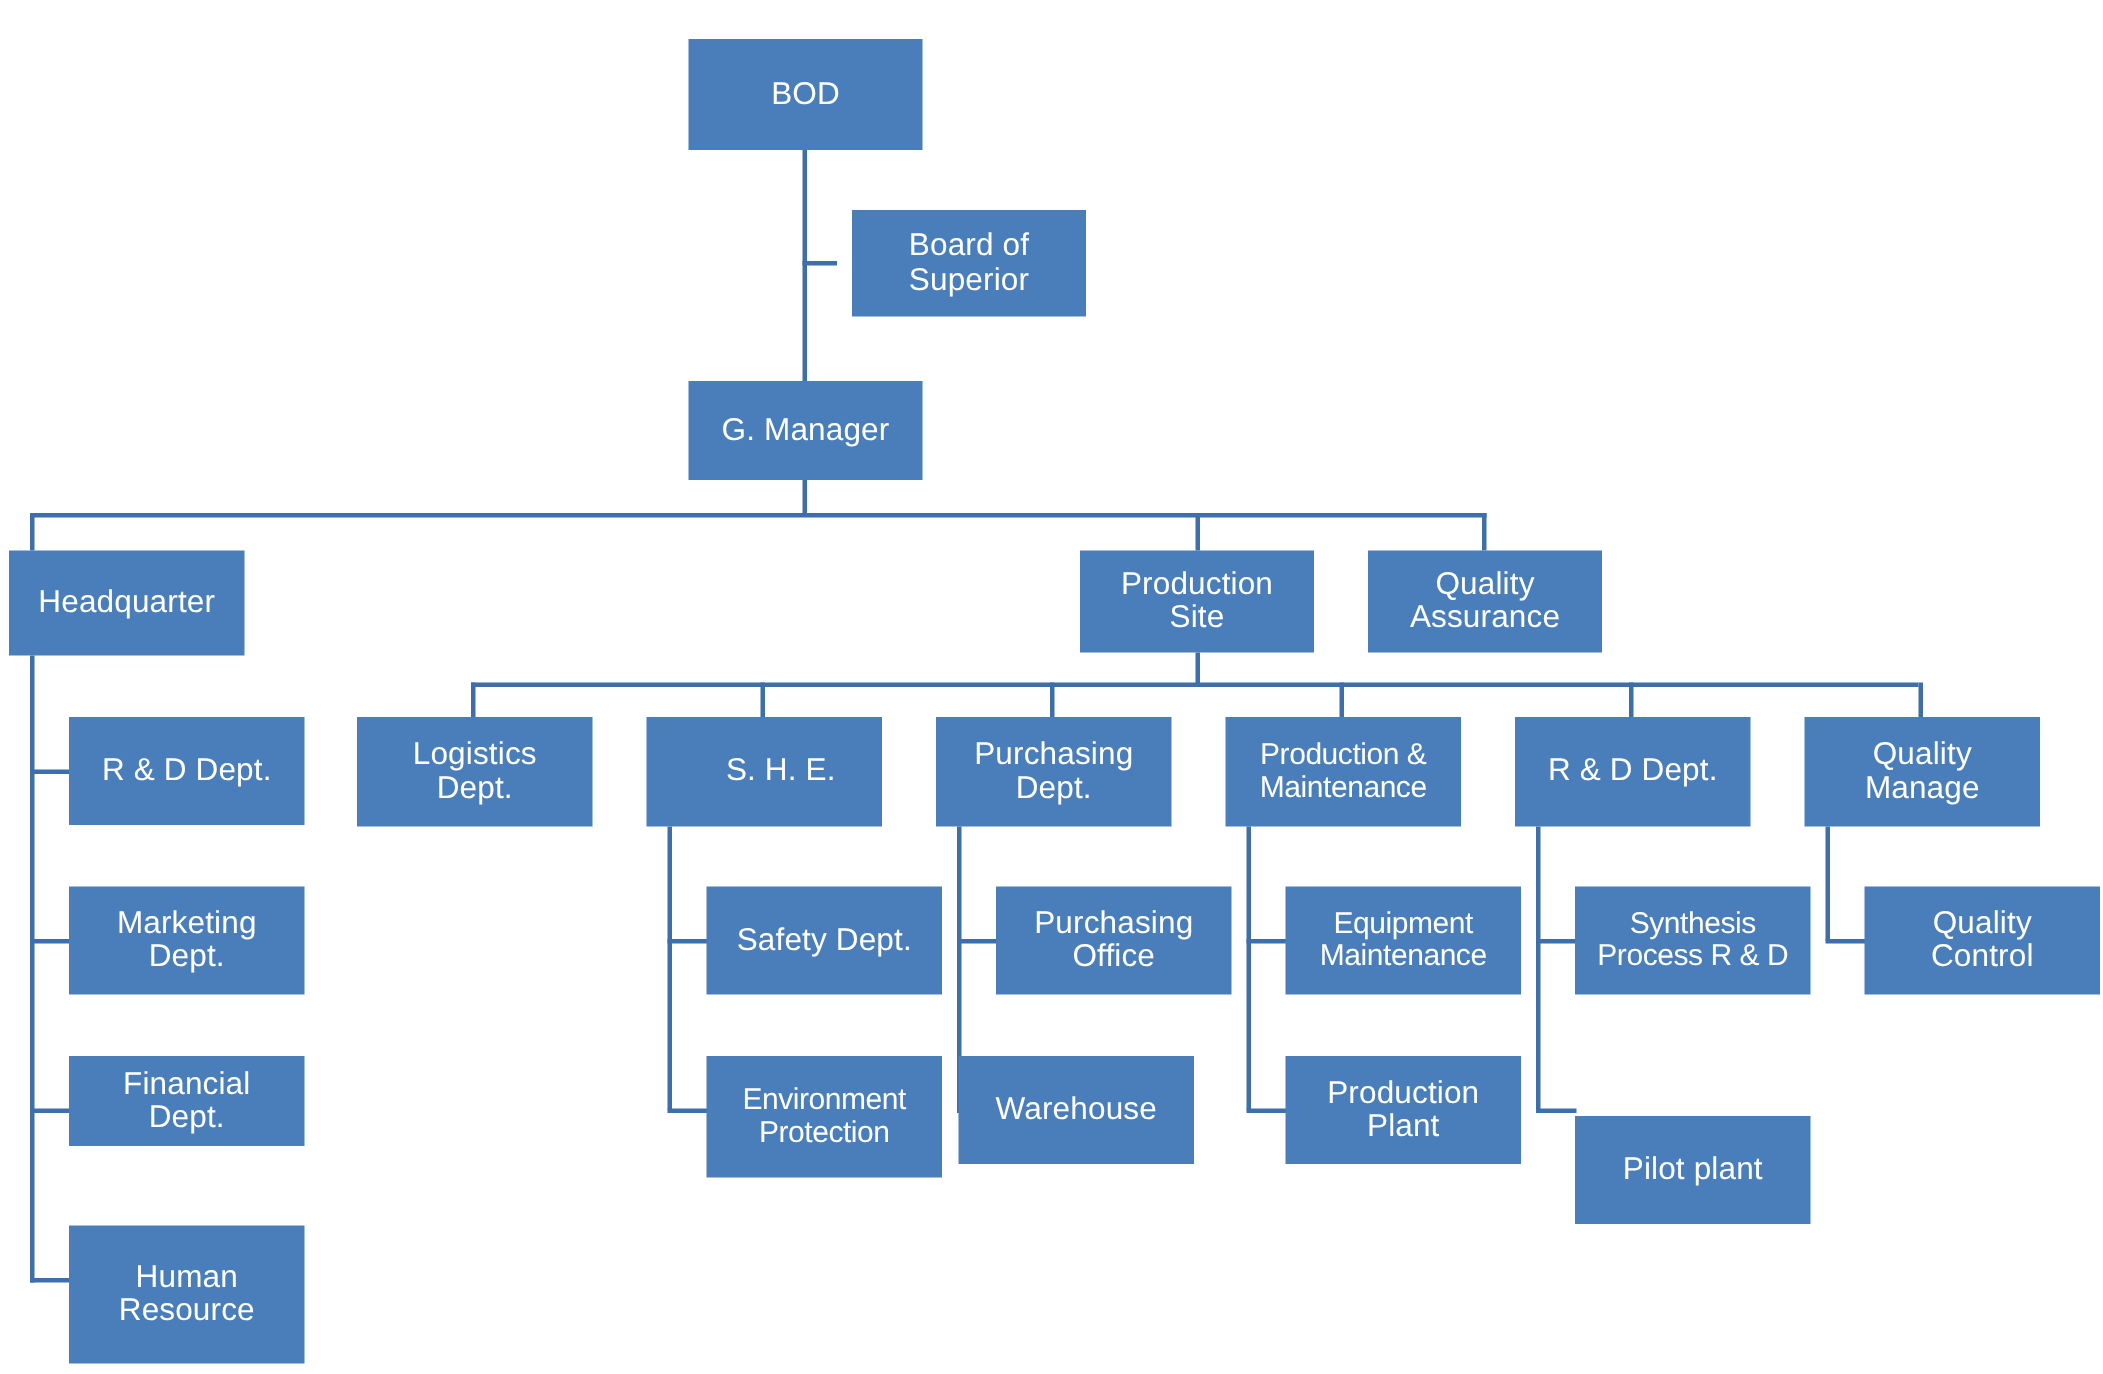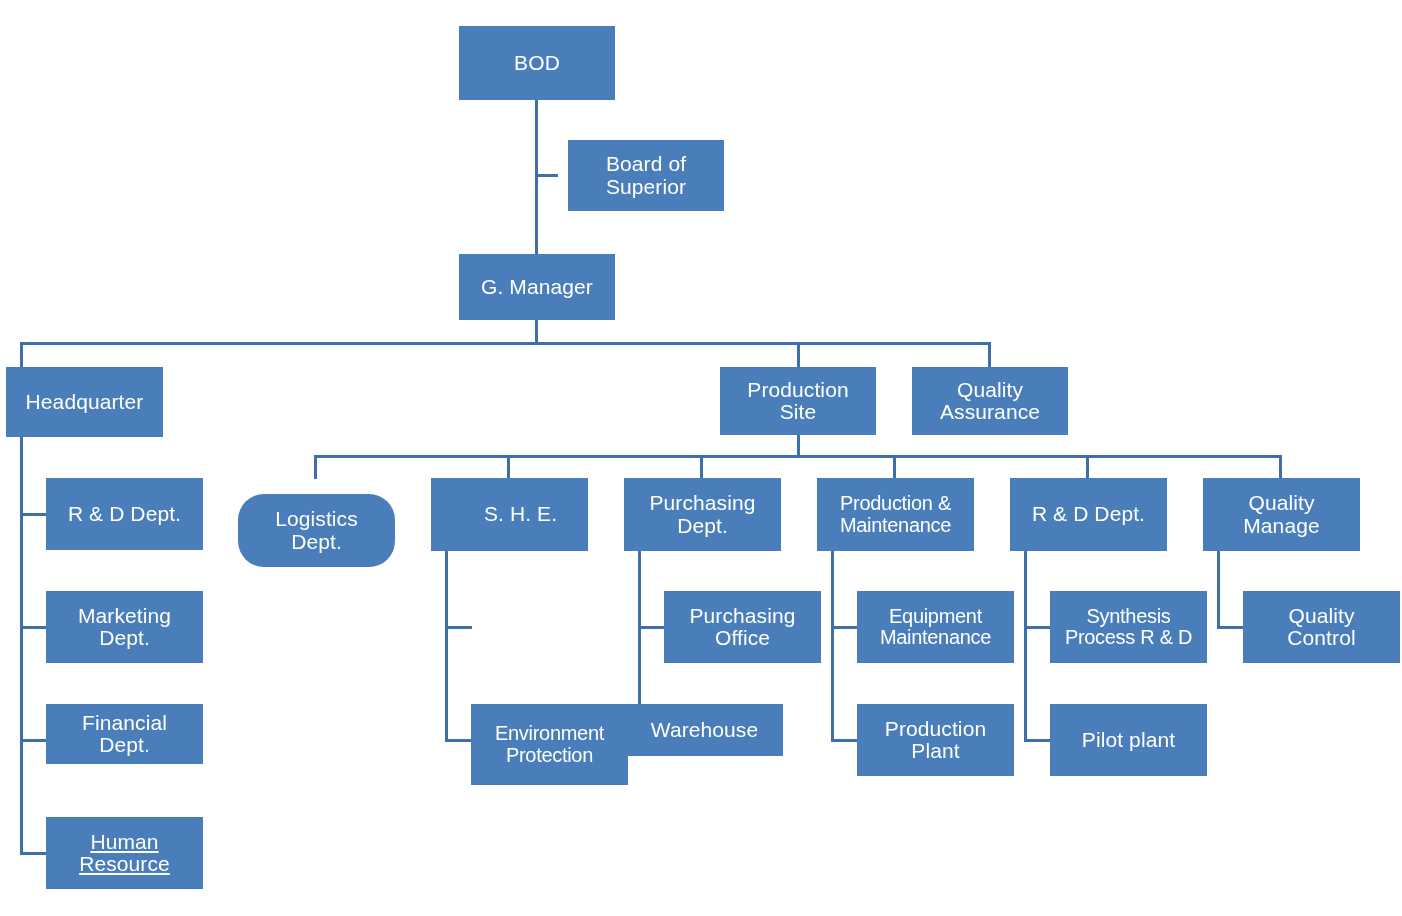--- a/index.html
+++ b/index.html
@@ -112,55 +112,56 @@
 Assurance</div>
 
   <div class="node" style="left:46px; top:478px; width:157px; height:72px;">R &amp; D Dept.</div>
 
   <div class="node" style="left:46px; top:591px; width:157px; height:72px;">Marketing
 Dept.</div>
 
   <div class="node" style="left:46px; top:704px; width:157px; height:60px;">Financial
 Dept.</div>
 
-  <div class="node" style="left:46px; top:817px; width:157px; height:72px;text-decoration:underline;">Human
+  <div class="node" style="left:46px; top:817px; width:157px; height:92px;">Human
 Resource</div>
 
-  <div class="node" style="left:238px; top:494px; width:157px; height:73px;border-radius:26px;">Logistics
+  <div class="node" style="left:238px; top:478px; width:157px; height:73px;">Logistics
 Dept.</div>
 
   <div class="node" style="left:431px; top:478px; width:157px; height:73px;padding-left:24px;">S. H. E.</div>
 
   <div class="node" style="left:624px; top:478px; width:157px; height:73px;">Purchasing
 Dept.</div>
 
   <div class="node tight" style="left:817px; top:478px; width:157px; height:73px;">Production &amp;
 Maintenance</div>
 
   <div class="node" style="left:1010px; top:478px; width:157px; height:73px;">R &amp; D Dept.</div>
 
   <div class="node" style="left:1203px; top:478px; width:157px; height:73px;">Quality
 Manage</div>
 
+  <div class="node" style="left:471px; top:591px; width:157px; height:72px;">Safety Dept.</div>
 
   <div class="node tight" style="left:471px; top:704px; width:157px; height:81px;">Environment
 Protection</div>
 
   <div class="node" style="left:664px; top:591px; width:157px; height:72px;">Purchasing
 Office</div>
 
-  <div class="node" style="left:626px; top:704px; width:157px; height:52px;">Warehouse</div>
+  <div class="node" style="left:639px; top:704px; width:157px; height:72px;">Warehouse</div>
 
   <div class="node tight" style="left:857px; top:591px; width:157px; height:72px;">Equipment
 Maintenance</div>
 
   <div class="node" style="left:857px; top:704px; width:157px; height:72px;">Production
 Plant</div>
 
   <div class="node tight" style="left:1050px; top:591px; width:157px; height:72px;">Synthesis
 Process R &amp; D</div>
 
-  <div class="node" style="left:1050px; top:704px; width:157px; height:72px;">Pilot plant</div>
+  <div class="node" style="left:1050px; top:744px; width:157px; height:72px;">Pilot plant</div>
 
   <div class="node" style="left:1243px; top:591px; width:157px; height:72px;">Quality
 Control</div>
 
 </div>
 
 </body></html>

